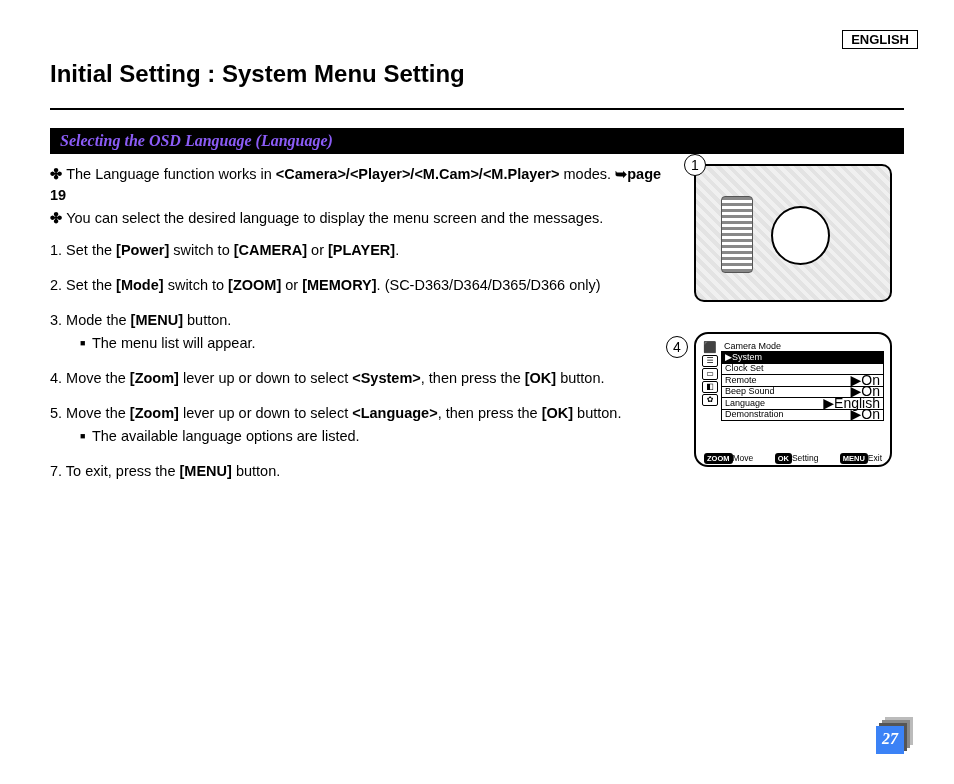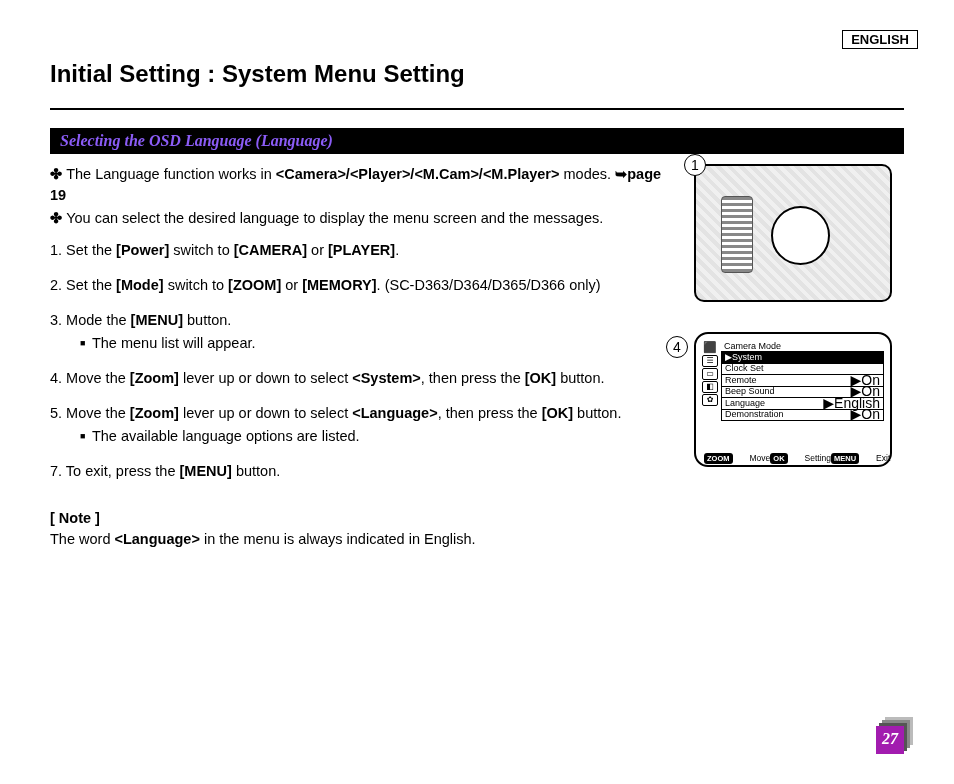--- a/index.html
+++ b/index.html
@@ -101,25 +101,25 @@
   }
   .mrow.title{ border:none; font-size:9px; height:12px;}
   .mrow.sel{ background:#000000; color:#fff;}
   .mrow .val{ font-size:14px; margin-left:4px;}
   .menu-foot{
     display:flex; justify-content:space-between; align-items:center;
     padding:3px 2px 0 2px; font-size:8.5px;
   }
   .btn-pill{
     background:#000;color:#fff;border-radius:3px;padding:1px 3px;
-    font-size:7.5px;font-weight:bold; margin-right:17px;
+    font-size:7.5px;font-weight:bold; margin-right:0;
   }
   .page-badge{
     position:absolute; bottom:30px; right:50px;
-    background:#a21caf; color:#fff; font-weight:bold; font-style:italic;
+    background:#3b82f6; color:#fff; font-weight:bold; font-style:italic;
     font-size:16px; padding:4px 6px 6px 6px; font-family: Georgia, serif;
     box-shadow: 3px -3px 0 #555, 6px -6px 0 #888, 9px -9px 0 #bbb;
   }
   .arrow-ref{ font-weight:bold; }
 </style>
 </head>
 <body>
 
 <div class="lang-tag">ENGLISH</div>
 
@@ -154,24 +154,20 @@
       </li>
       <li>
         <span>5.</span><span> Move the </span><b>[Zoom]</b><span> lever up or down to select </span><b>&lt;Language&gt;</b><span>, then press the </span><b>[OK]</b><span> button.</span>
         <div class="sub">The available language options are listed.</div>
       </li>
       <li>
         <span>7.</span><span> To exit, press the </span><b>[MENU]</b><span> button.</span>
       </li>
     </ol>
 
-    <div class="note-block">
-      <div class="note-title">[ Note ]</div>
-      <span>The word </span><b>&lt;Language&gt;</b><span> in the menu is always indicated in English.</span>
-    </div>
   </div>
 
   <div class="fig-col">
     <div class="fig1">
       <span class="fig-badge">1</span>
       <div class="fig1-img"></div>
     </div>
 
     <div class="fig4">
       <span class="fig-badge">4</span>

